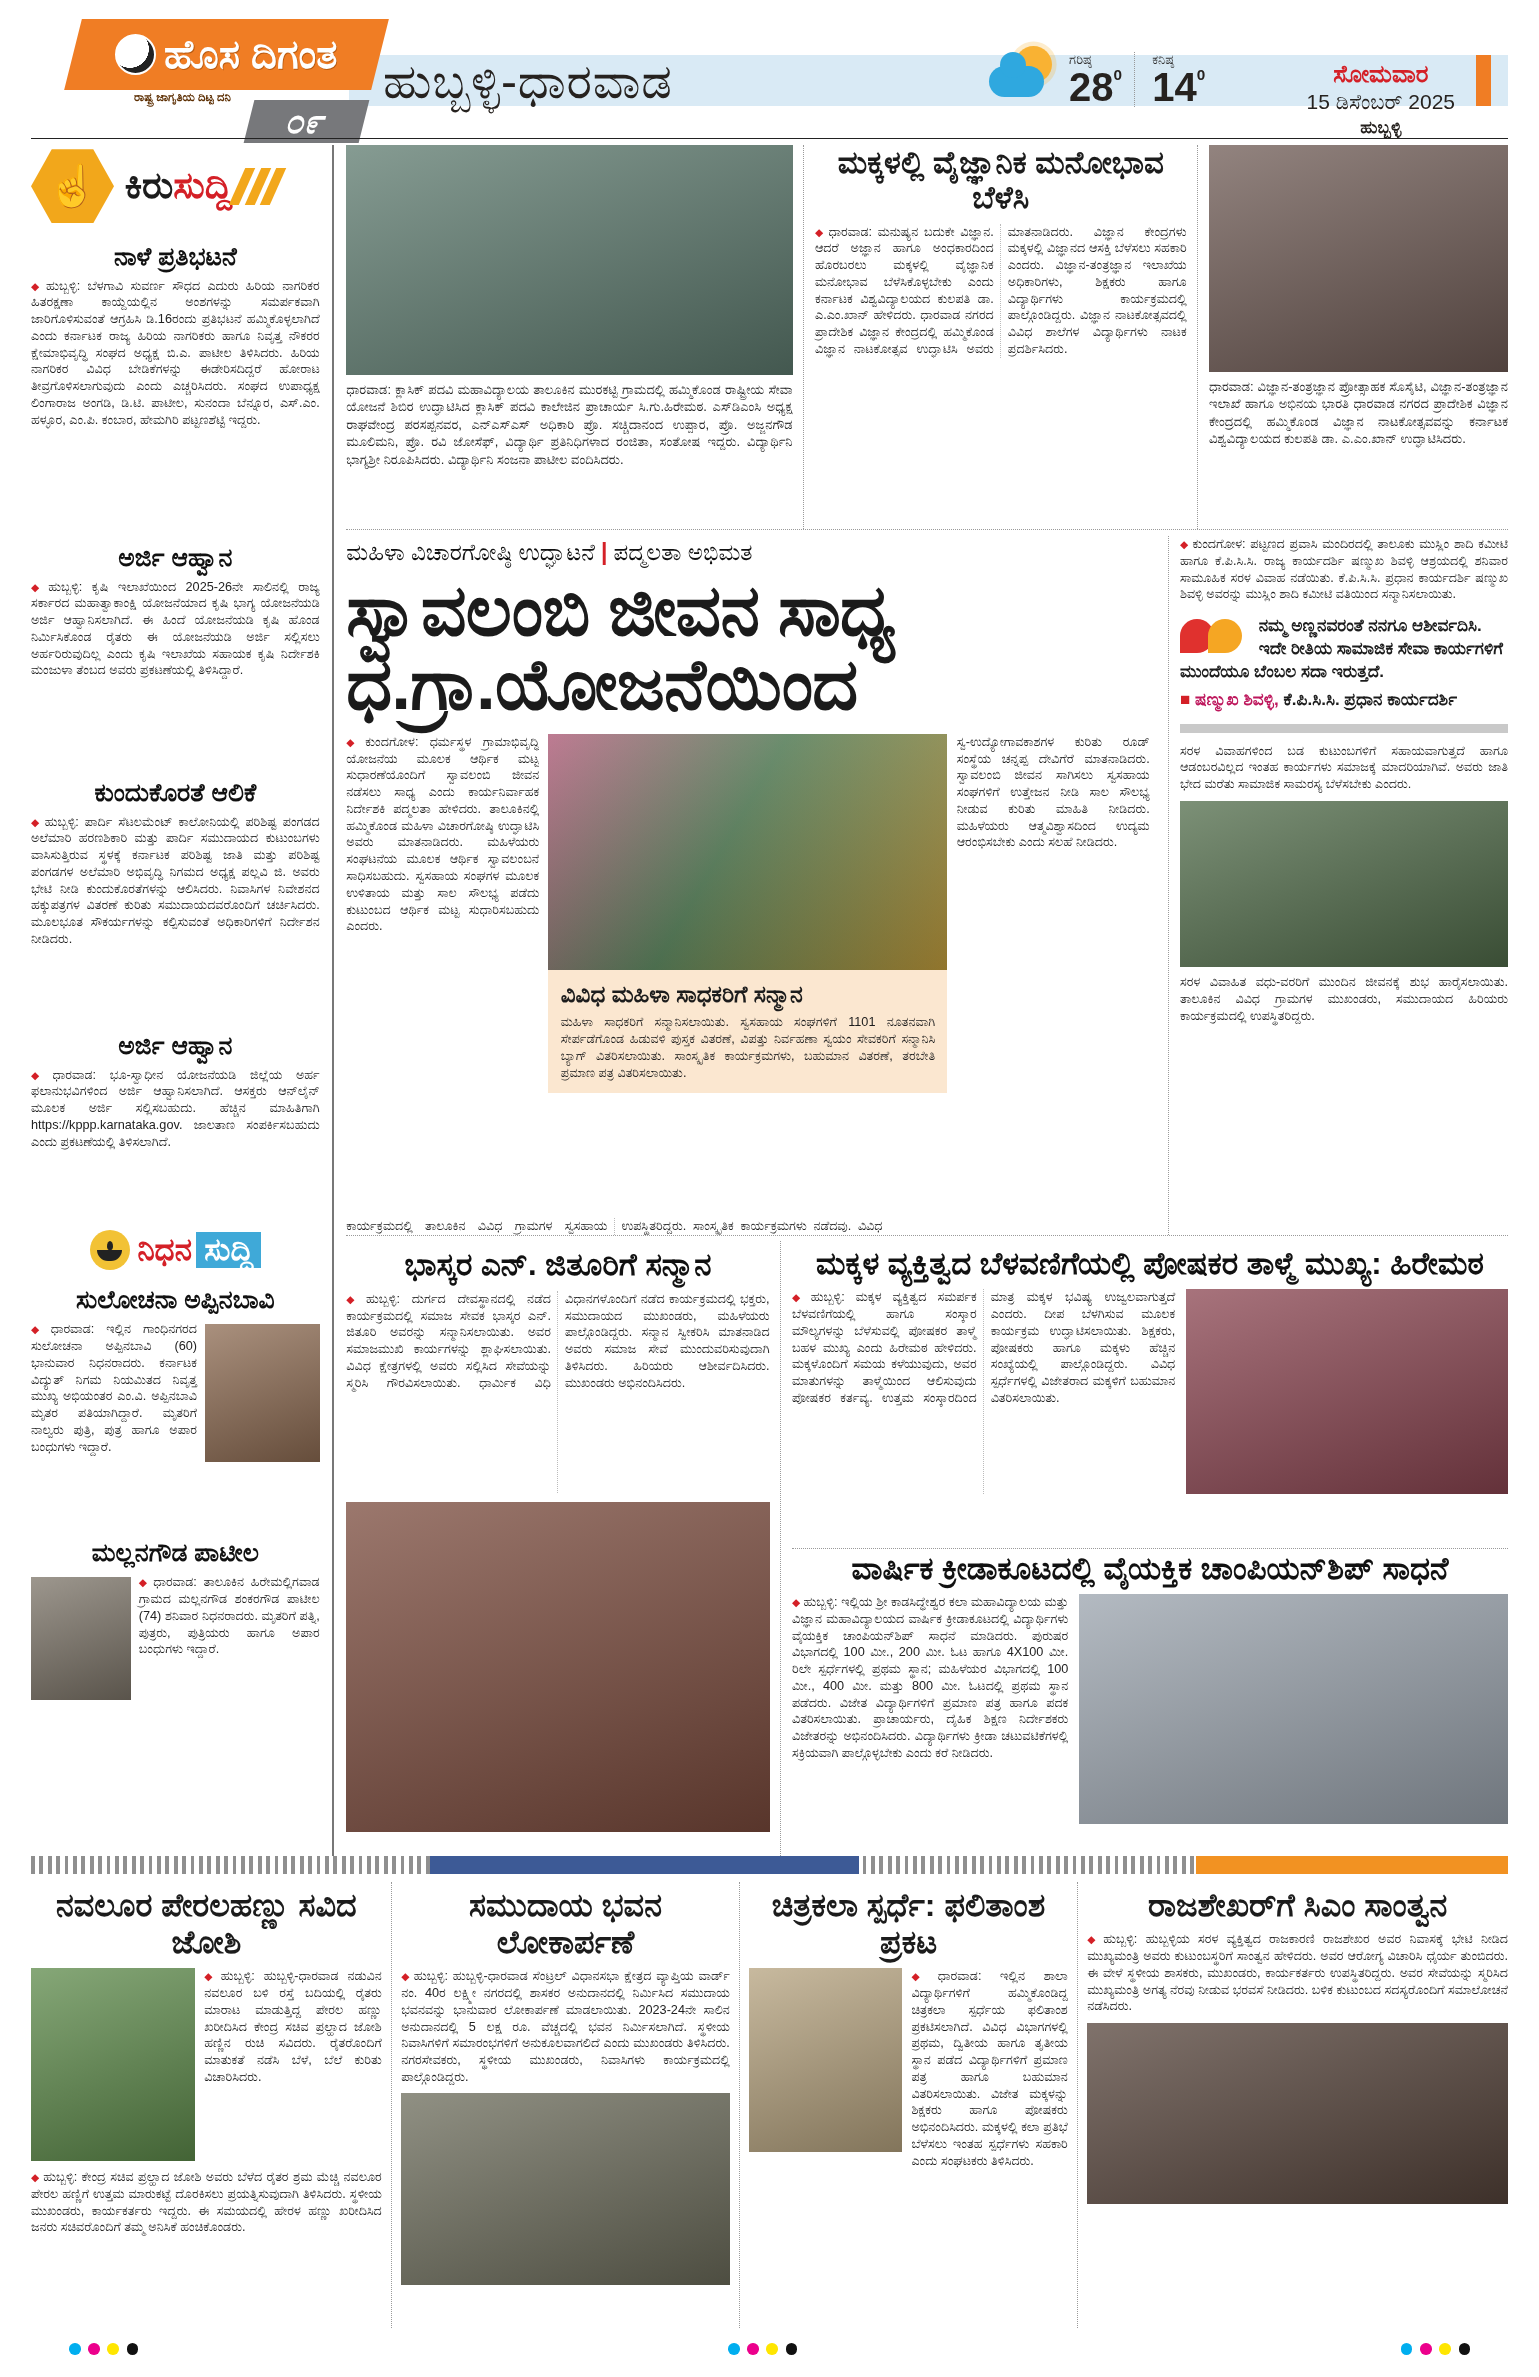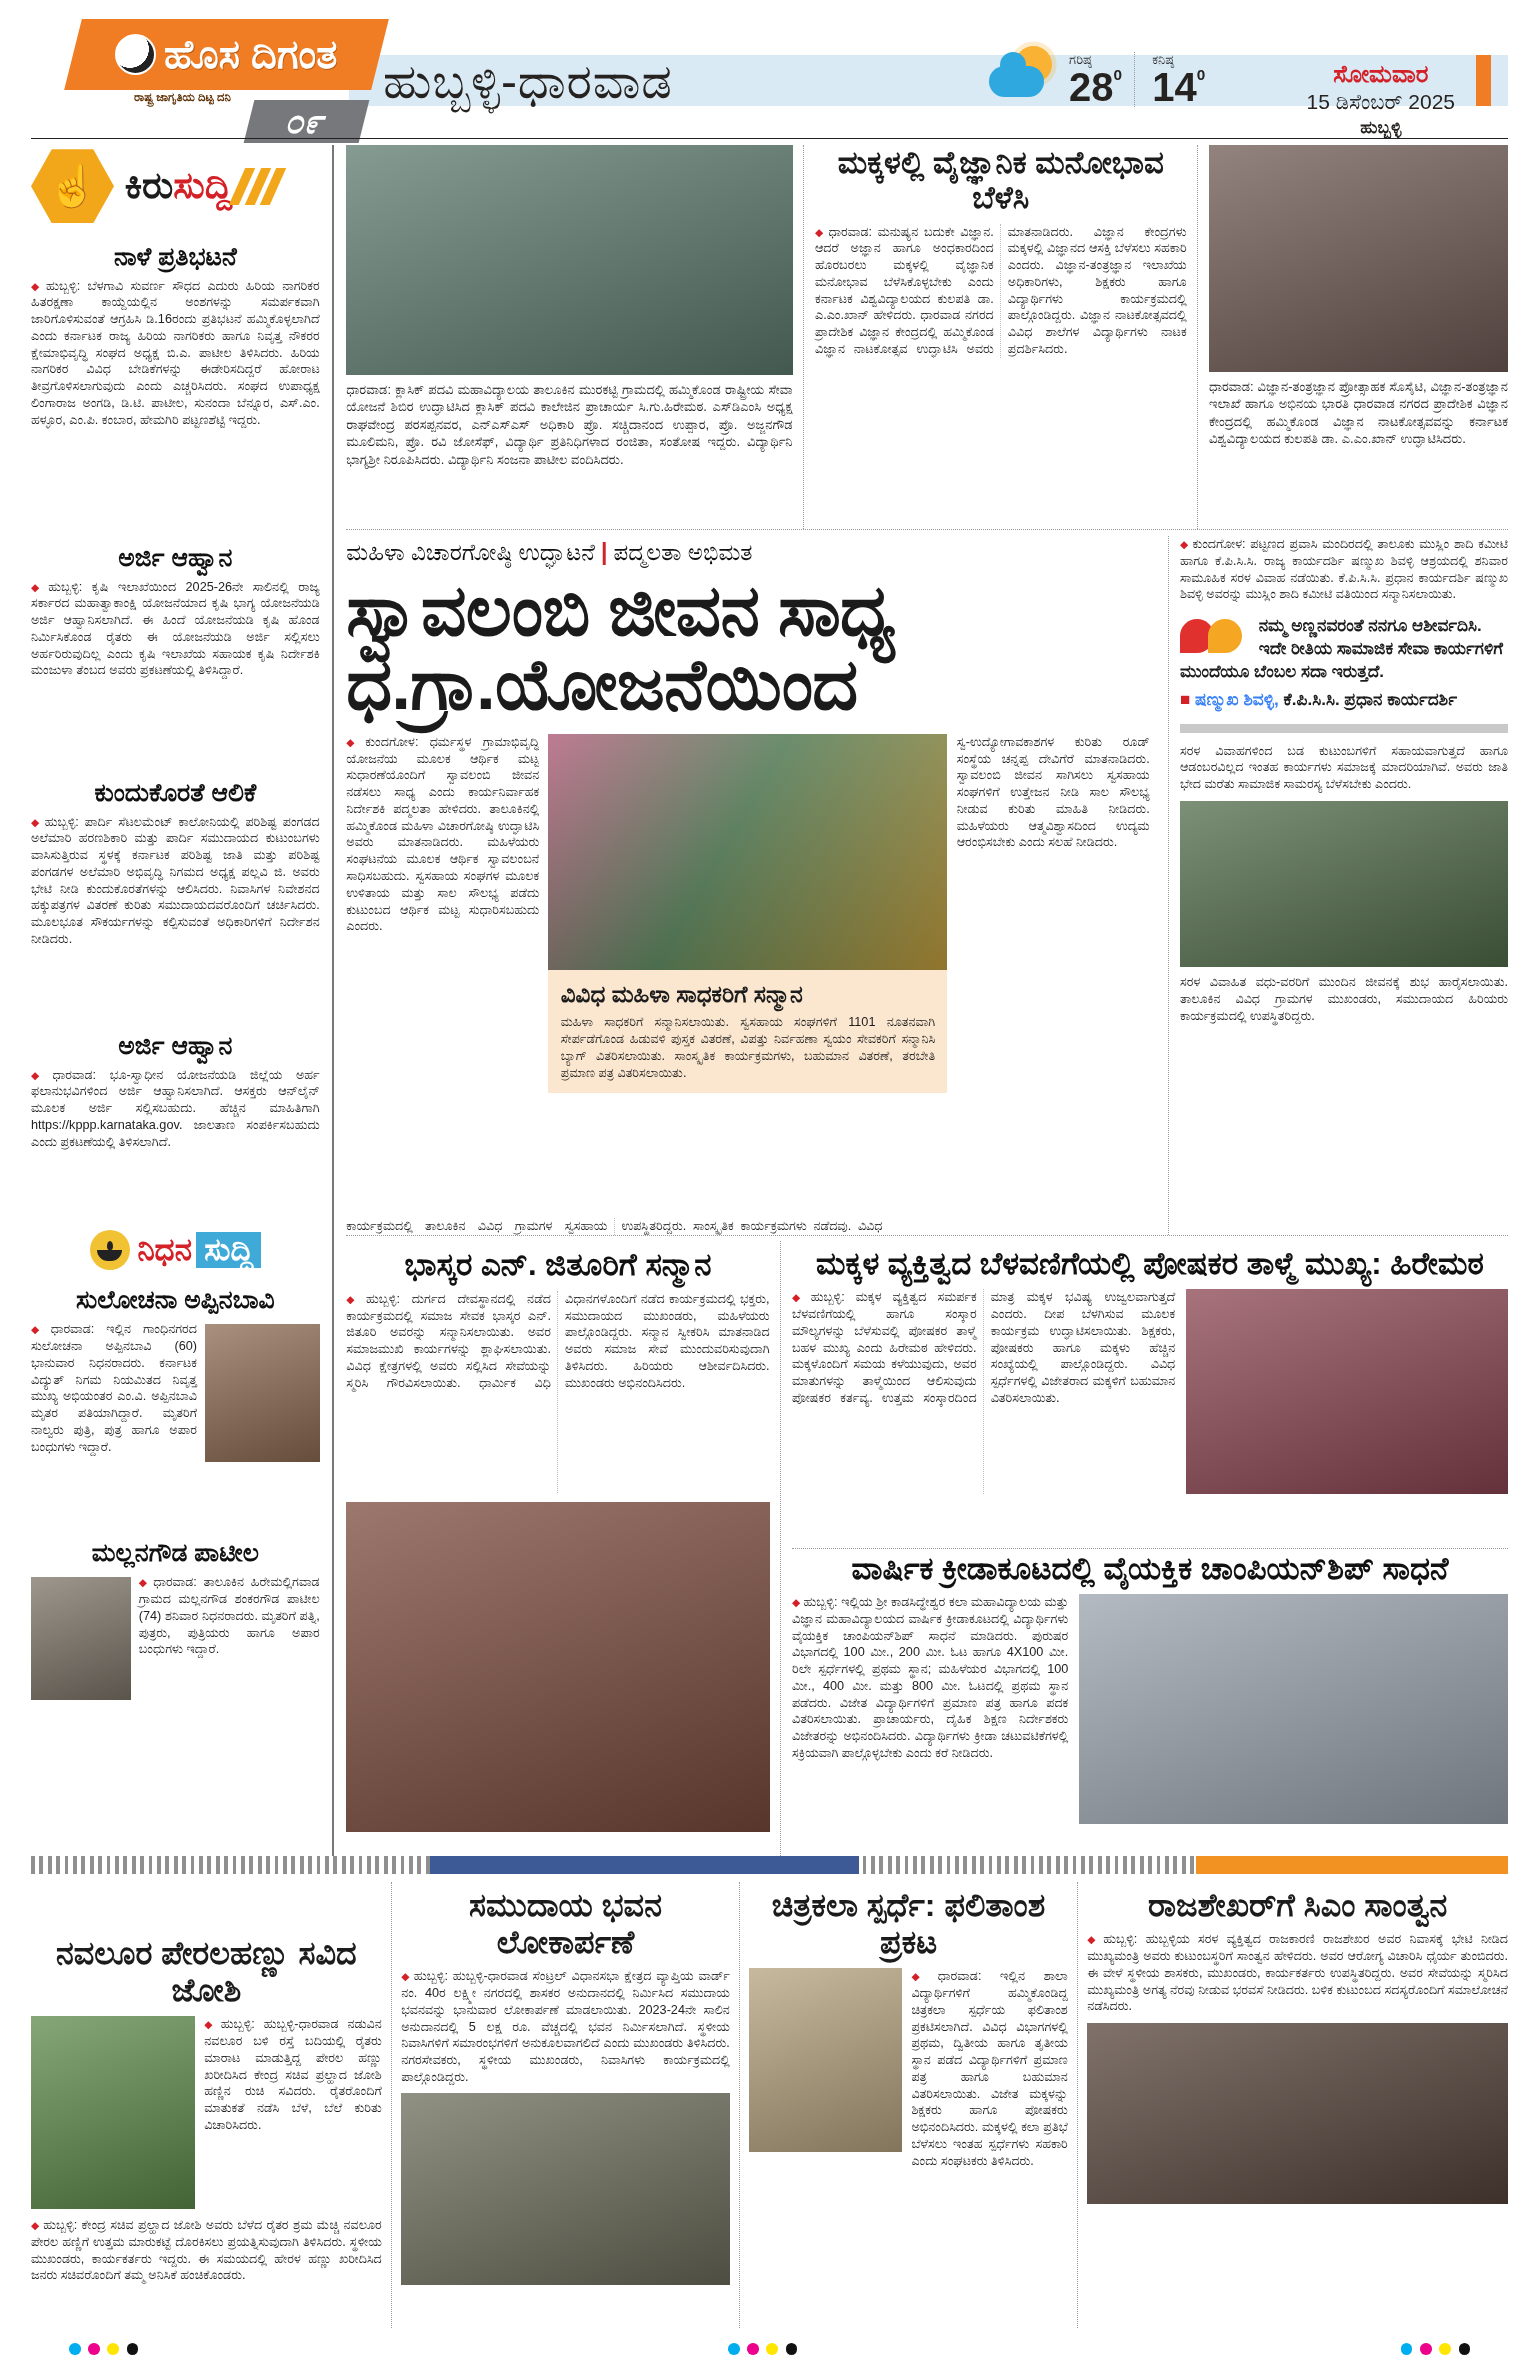--- a/index.html
+++ b/index.html
@@ -93,36 +93,36 @@
   .photobox .pb-text { font-size:12.7px; line-height:1.35; text-align:justify; }
   .serala-head { font-size:31px; font-weight:bold; text-align:center; line-height:1.2; margin-bottom:7.7px; }
   .quote { margin:7.7px 0; padding:4.6px 0; }
   .qmarks { position:relative; height:41px; width:71px; float:left; margin-right:7.7px; }
   .qmarks .q1, .qmarks .q2 { position:absolute; width:34px; height:34px; border-radius:50% 50% 50% 0; }
   .qmarks .q1 { left:0; top:3.1px; background:#e0312e; }
   .qmarks .q2 { left:28px; top:3.1px; background:#f5a623; }
   .qtext { font-size:17px; font-weight:bold; line-height:1.35; }
   .qattr { font-size:17px; font-weight:bold; margin-top:6.1px; }
   .qattr .sq { color:#d42027; }
-  .qattr .nm { color:#3b82f6;text-align:right; }
+  .qattr .nm { color:#be185d;text-align:right; }
   .gray-bar { height:9.2px; background:#c9c9c9; margin:9.2px 0; }
 
   
   .rowC { display:flex; height:621px; margin-top:4.6px; }
   .rowC .bhask { width:434px; padding-right:10.7px; }
   .rowC .rightstack { flex:1; padding-left:10.7px; display:flex; flex-direction:column; }
   .artrow { display:flex; margin-top:7.7px; }
 
   
   .stripe { height:18.4px; background:repeating-linear-gradient(90deg,#8f8f8f 0 3.8px,#ffffff 3.8px 8.4px); position:relative; margin:0 31px; }
   .stripe .bseg { position:absolute; top:0; bottom:0; left:399px; width:429px; background:#3d5a96; }
   .stripe .oseg { position:absolute; top:0; bottom:0; left:1165px; right:0; background:#f29222; }
   .bottom { display:flex; padding:7.7px 31px 0; height:454px; }
   .bot-col { padding:0 9.2px; }
-  .bot-col:first-child { padding-left:0;margin-top:48px; }
+  .bot-col:first-child { padding-left:0; }
   .bot-col:last-child { padding-right:0; }
   .bot-head { font-size:32px; font-weight:bold; text-align:center; margin:4.6px 0 7.7px; }
 
   
   .footer { position:absolute; bottom:10.7px; left:0; right:0; height:23px; }
   .dots { position:absolute; display:flex; gap:7.7px; }
   .dot { width:11.5px; height:11.5px; border-radius:50%; }
   .c { background:#00aeef; } .m { background:#ec008c; } .y { background:#ffe600; } .k { background:#111; }
 </style>
 </head>

